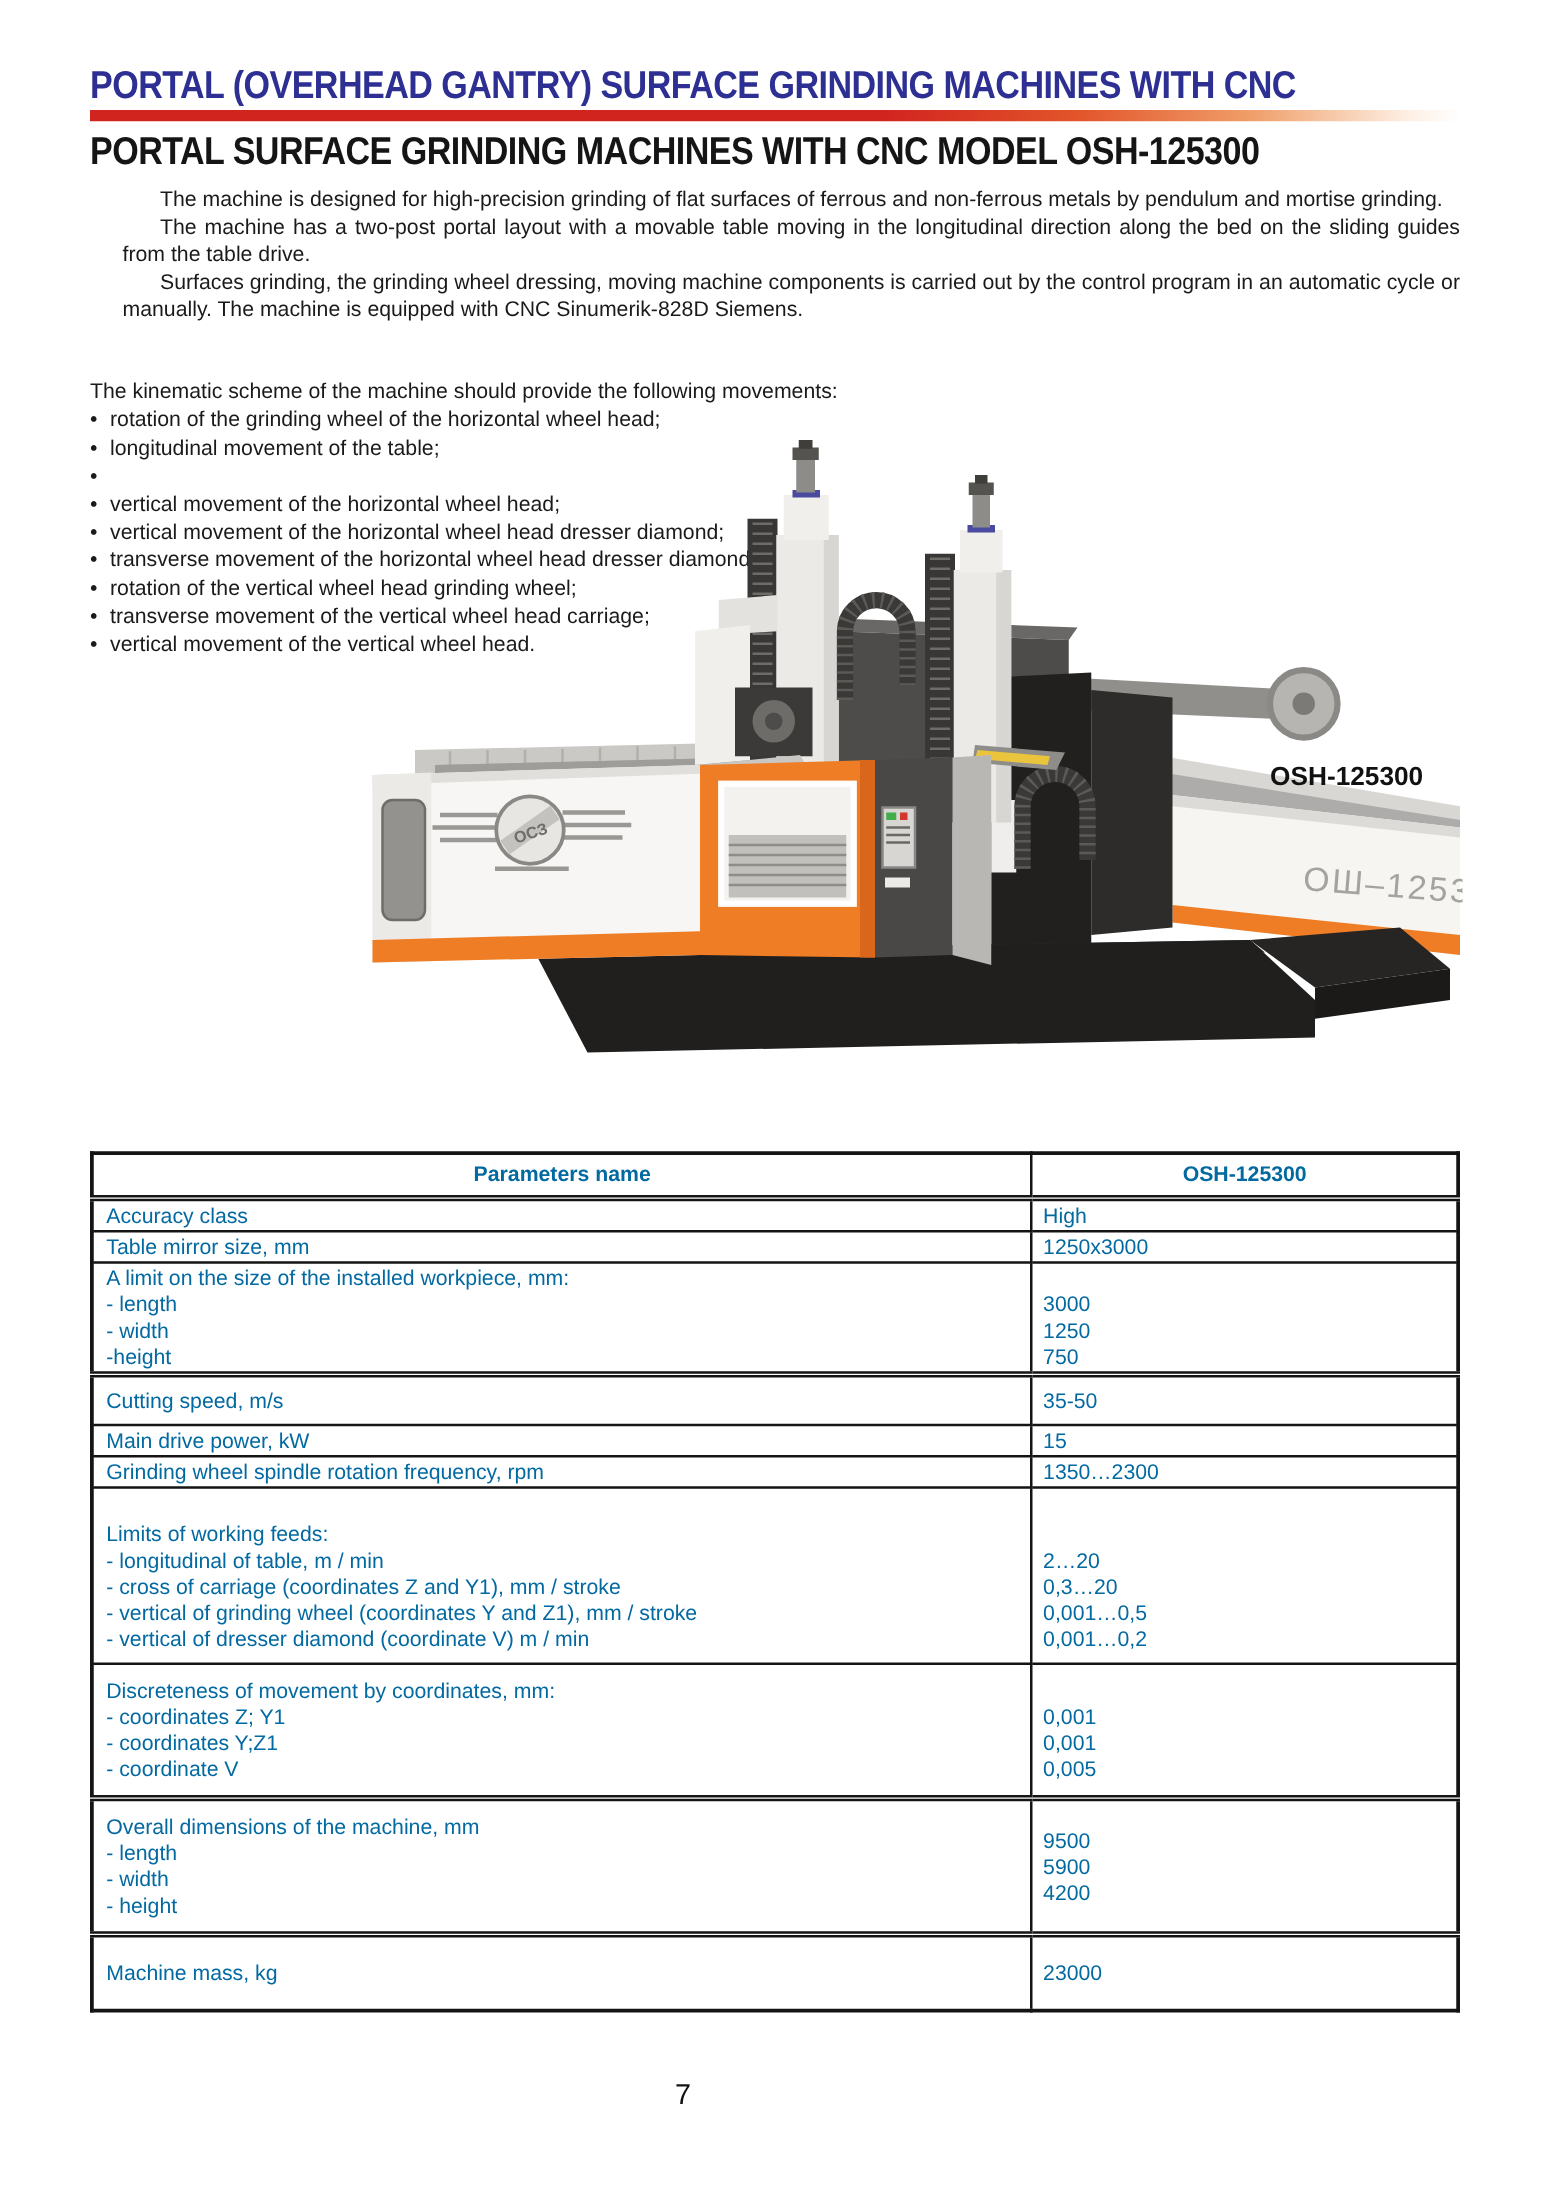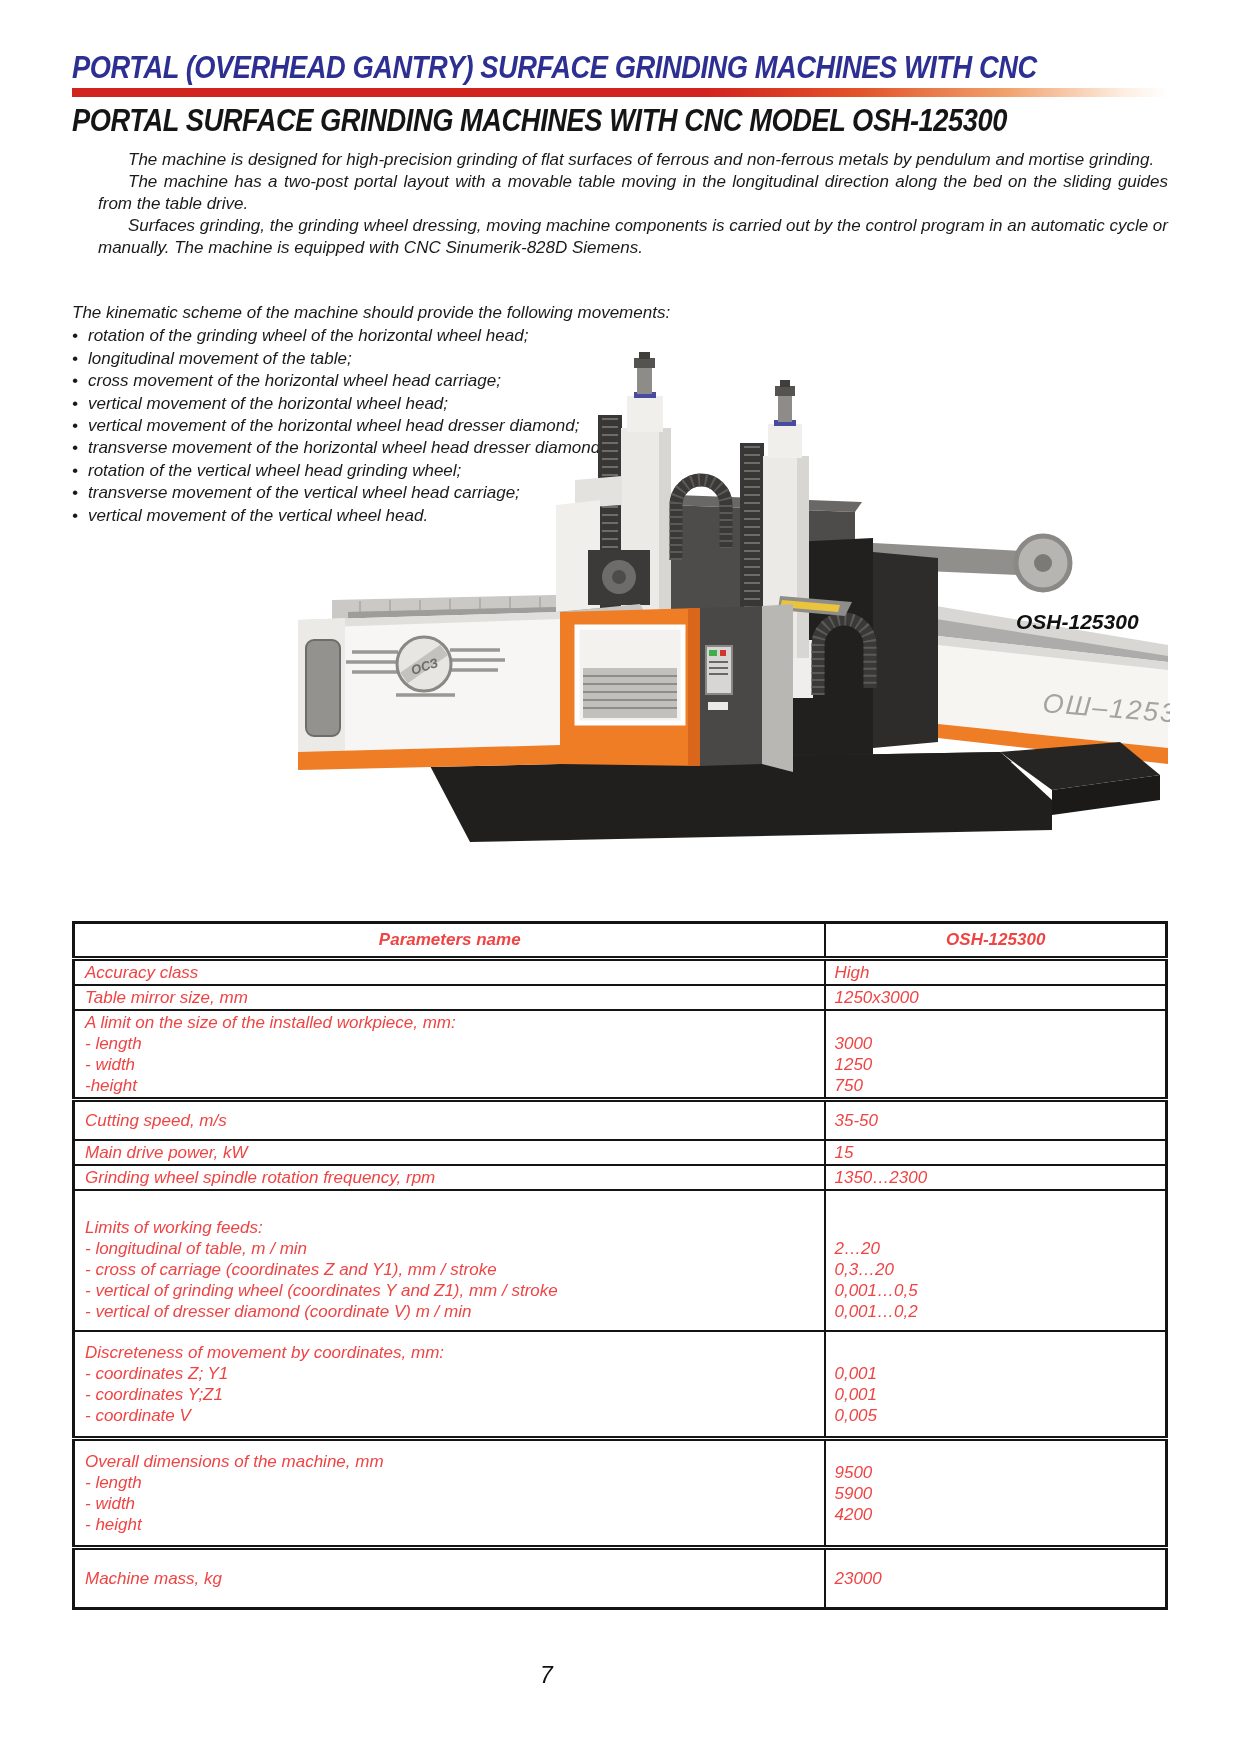--- a/index.html
+++ b/index.html
@@ -1,21 +1,21 @@
 <!DOCTYPE html>
 <html style="--title-blue: #2d3092; --bar-red: #d2241f; --orange: #ee7d25;"><head>
 <meta charset="utf-8">
 <style>
   :root{
     --title-blue:#2d3092; --bar-red:#d2241f; --orange:#ee7d25; --ink:#1a1a1a;
   }
   *{margin:0;padding:0;box-sizing:border-box;}
   html,body{background:#ffffff;}
   body{font-family:"Liberation Sans", sans-serif;color:var(--ink);}
-  .page{position:relative;width:1241px;height:1754px;background:#fff;overflow:hidden;font-style:italic;}
+  .page{position:relative;width:1241px;height:1754px;background:#fff;overflow:hidden;}
 
   .doc-header{
     position:absolute;left:72px;top:50px;white-space:nowrap;
     font-size:31px;font-weight:bold;color:var(--title-blue);
     letter-spacing:-0.5px;transform:scaleX(0.88);transform-origin:left center;
   }
   .red-bar{
     position:absolute;left:72px;top:88px;width:1096px;height:9px;
     background:linear-gradient(to right,var(--bar-red) 0%,var(--bar-red) 58%,#e2542a 72%,#f0a06b 85%,#fdeee2 96%,#ffffff 100%);
   }
@@ -28,21 +28,21 @@
   .intro p{text-indent:30px;margin-left:26px;}
   .kin{position:absolute;left:72px;top:302px;width:610px;font-size:17px;line-height:22.4px;}
   .kin-intro{margin-bottom:1px;}
   .kin-item{display:flex;}
   .kin-item .dot{width:16px;flex:0 0 16px;}
   .figure{position:absolute;left:295px;top:345px;width:875px;height:560px;z-index:1;pointer-events:none;}
   .fig-caption{position:absolute;left:1016px;top:610px;font-size:21px;font-weight:bold;color:#111;z-index:2;}
 
   table.spec{
     position:absolute;left:72px;top:921px;width:1096px;
-    border-collapse:collapse;font-size:17px;color:#ef4444;
+    border-collapse:collapse;font-size:17px;color:#0369a1;
     border:3px solid #141414;
   }
   table.spec th, table.spec td{border:2px solid #141414;vertical-align:middle;}
   table.spec thead th{font-weight:bold;text-align:center;padding:6px 8px;border-bottom:5px double #141414;}
   th.p, td.p{width:68.8%;}
   td.p{text-align:left;padding:1px 10px;line-height:21px;}
   td.v{text-align:left;padding:1px 8px;line-height:21px;}
   tr.r4 td{padding-top:3px;padding-bottom:3px;}
   tr.r5 td, tr.r6 td{padding-top:8px;padding-bottom:8px;}
   tr.r5 td, tr.r6 td{border-top:5px double #141414;}
@@ -74,21 +74,20 @@
         <div class="kin-item">
           <span class="dot">•</span>
           <span>rotation of the grinding wheel of the horizontal wheel head;</span>
         </div>
         <div class="kin-item">
           <span class="dot">•</span>
           <span>longitudinal movement of the table;</span>
         </div>
         <div class="kin-item">
           <span class="dot">•</span>
-          <span>cross movement of the horizontal wheel head carriage;</span>
         </div>
         <div class="kin-item">
           <span class="dot">•</span>
           <span>vertical movement of the horizontal wheel head;</span>
         </div>
         <div class="kin-item">
           <span class="dot">•</span>
           <span>vertical movement of the horizontal wheel head dresser diamond;</span>
         </div>
         <div class="kin-item">

